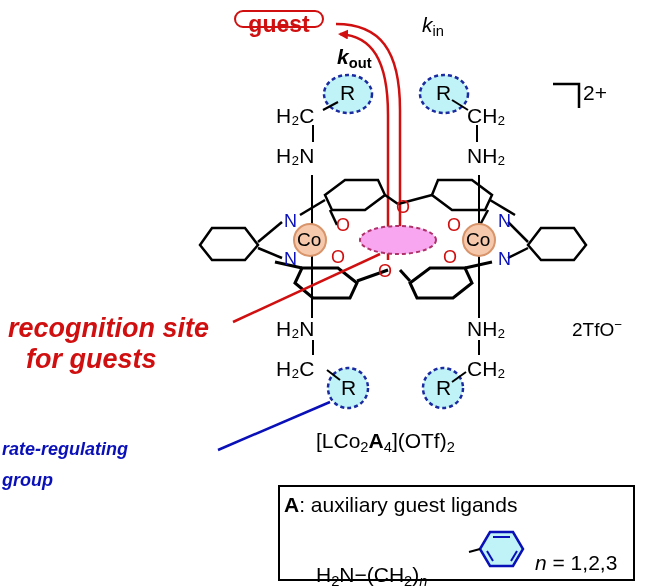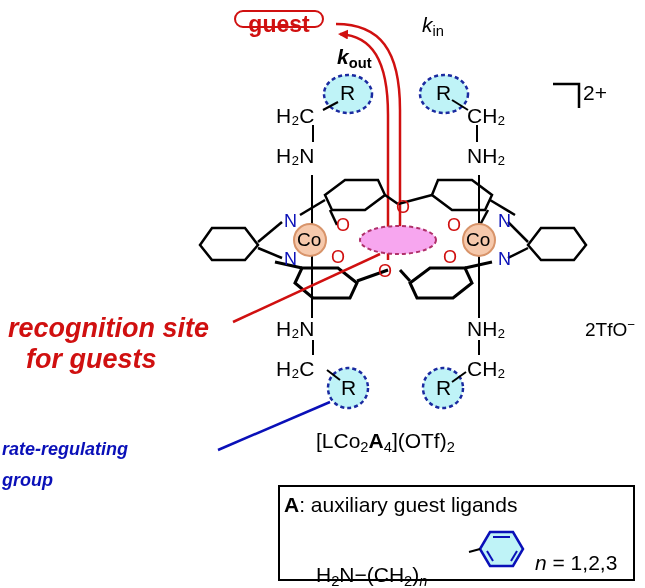--- a/index.html
+++ b/index.html
@@ -124,21 +124,21 @@
 <div class="lbl" style="left:284px;top:250px;font-size:18px;color:#0a10b8;">N</div>
 <div class="lbl" style="left:498px;top:212px;font-size:18px;color:#0a10b8;">N</div>
 <div class="lbl" style="left:498px;top:250px;font-size:18px;color:#0a10b8;">N</div>
 <div class="lbl" style="left:336px;top:216px;font-size:18px;color:#d01010;">O</div>
 <div class="lbl" style="left:331px;top:248px;font-size:18px;color:#d01010;">O</div>
 <div class="lbl" style="left:396px;top:198px;font-size:18px;color:#d01010;">O</div>
 <div class="lbl" style="left:378px;top:262px;font-size:18px;color:#d01010;">O</div>
 <div class="lbl" style="left:447px;top:216px;font-size:18px;color:#d01010;">O</div>
 <div class="lbl" style="left:443px;top:248px;font-size:18px;color:#d01010;">O</div>
 
-<div class="lbl chem" style="left:585px;top:320px;font-size:19px;"><span>2TfO</span><sup>−</sup></div>
+<div class="lbl chem" style="left:572px;top:320px;font-size:19px;"><span>2TfO</span><sup>−</sup></div>
 
 <div class="lbl red-lbl" style="left:0;top:315px;margin-left:8px;">recognition site</div>
 <div class="lbl red-lbl" style="left:2px;top:346px;margin-left:24px;">for guests</div>
 <div class="lbl blue-lbl" style="left:2px;top:440px;">rate-regulating</div>
 <div class="lbl blue-lbl" style="left:2px;top:471px;">group</div>
 
 <div class="lbl chem" style="left:316px;top:430px;"><span>[LCo</span><sub>2</sub><b>A</b><sub>4</sub><span>](OTf)</span><sub>2</sub></div>
 
 <div class="box"></div>
 <div class="lbl chem" style="left:284px;top:494px;"><b>A</b><span>: auxiliary guest ligands</span></div>

